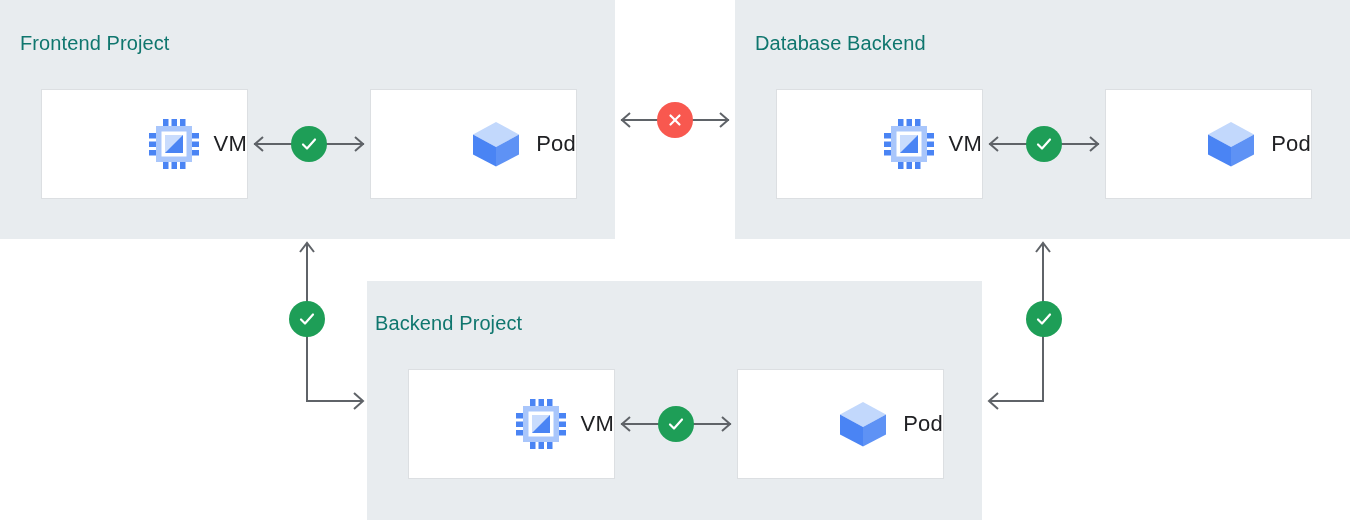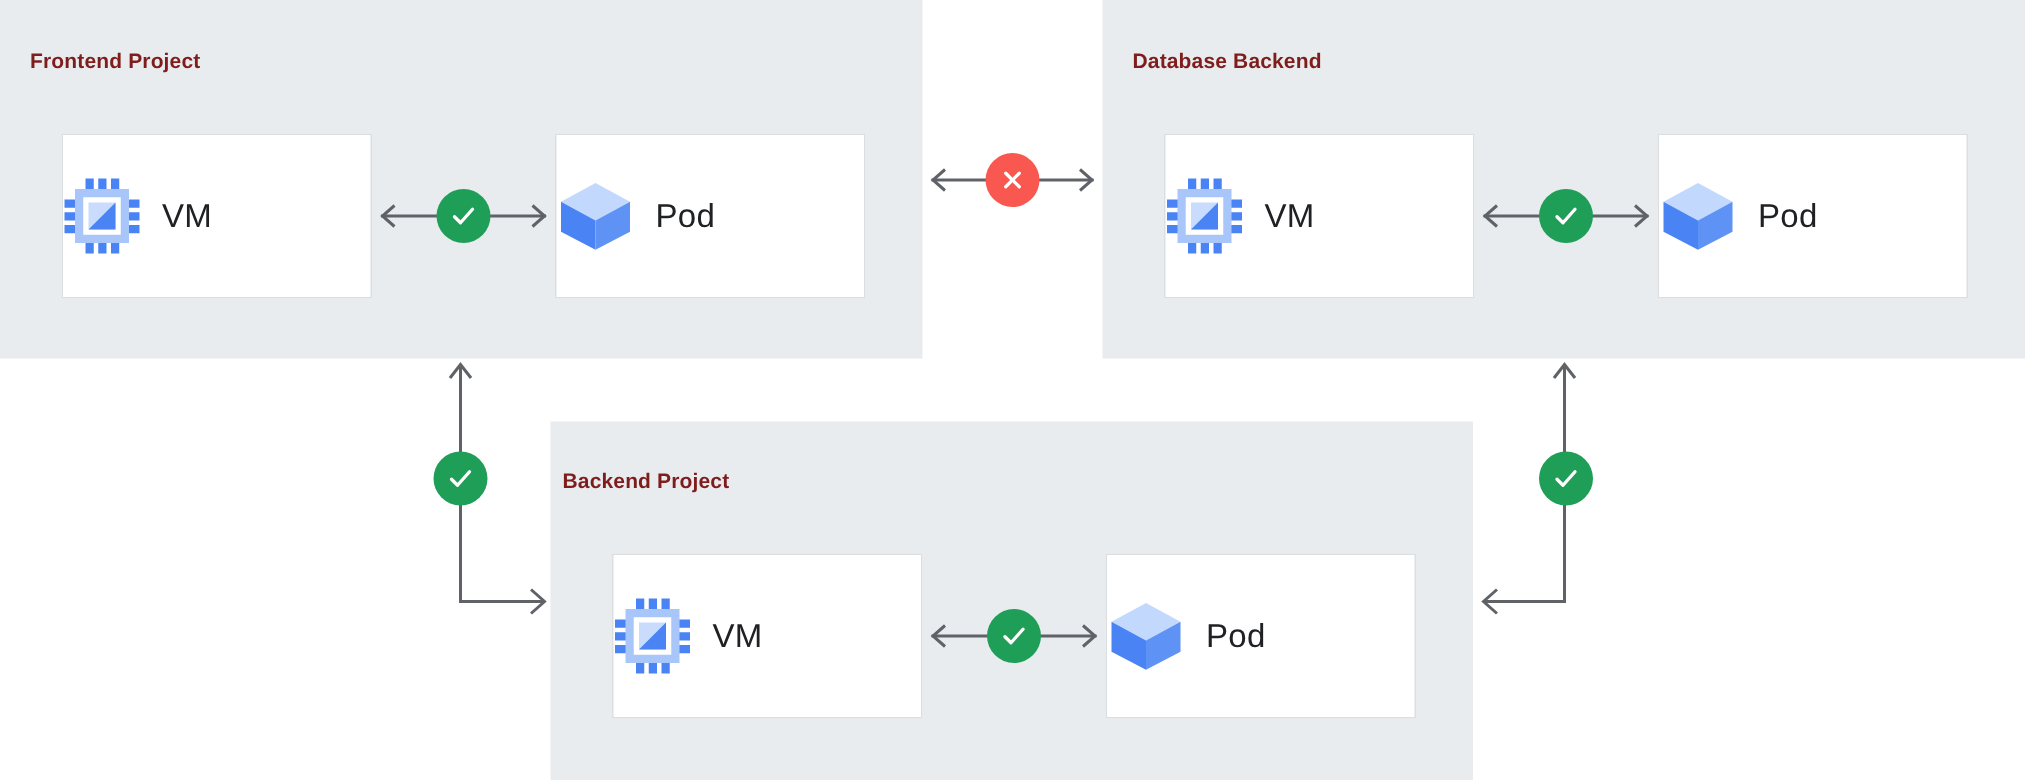--- a/index.html
+++ b/index.html
@@ -20,36 +20,36 @@
   }
 
   
   .panel {
     position: absolute;
     background: #e8ecef;
     box-sizing: border-box;
   }
   .panel-title {
     position: absolute;
-    font-size: 14px;
-    font-weight: 700;
-    color: #7f1d1d;
+    font-size: 20px;
+    font-weight: 400;
+    color: #0f766e;
     letter-spacing: 0.1px;
     white-space: nowrap;
   }
 
   
   .card {
     position: absolute;
     background: #ffffff;
     border: 1px solid #dcdfe2;
     box-sizing: border-box;
     display: flex;
     align-items: center;
-    justify-content: flex-start;
+    justify-content: flex-end;
   }
   .card-inner {
     display: flex;
     align-items: center;
     gap: 14px;
   }
   .card-label {
     font-size: 22px;
     font-weight: 400;
     color: #202124;

